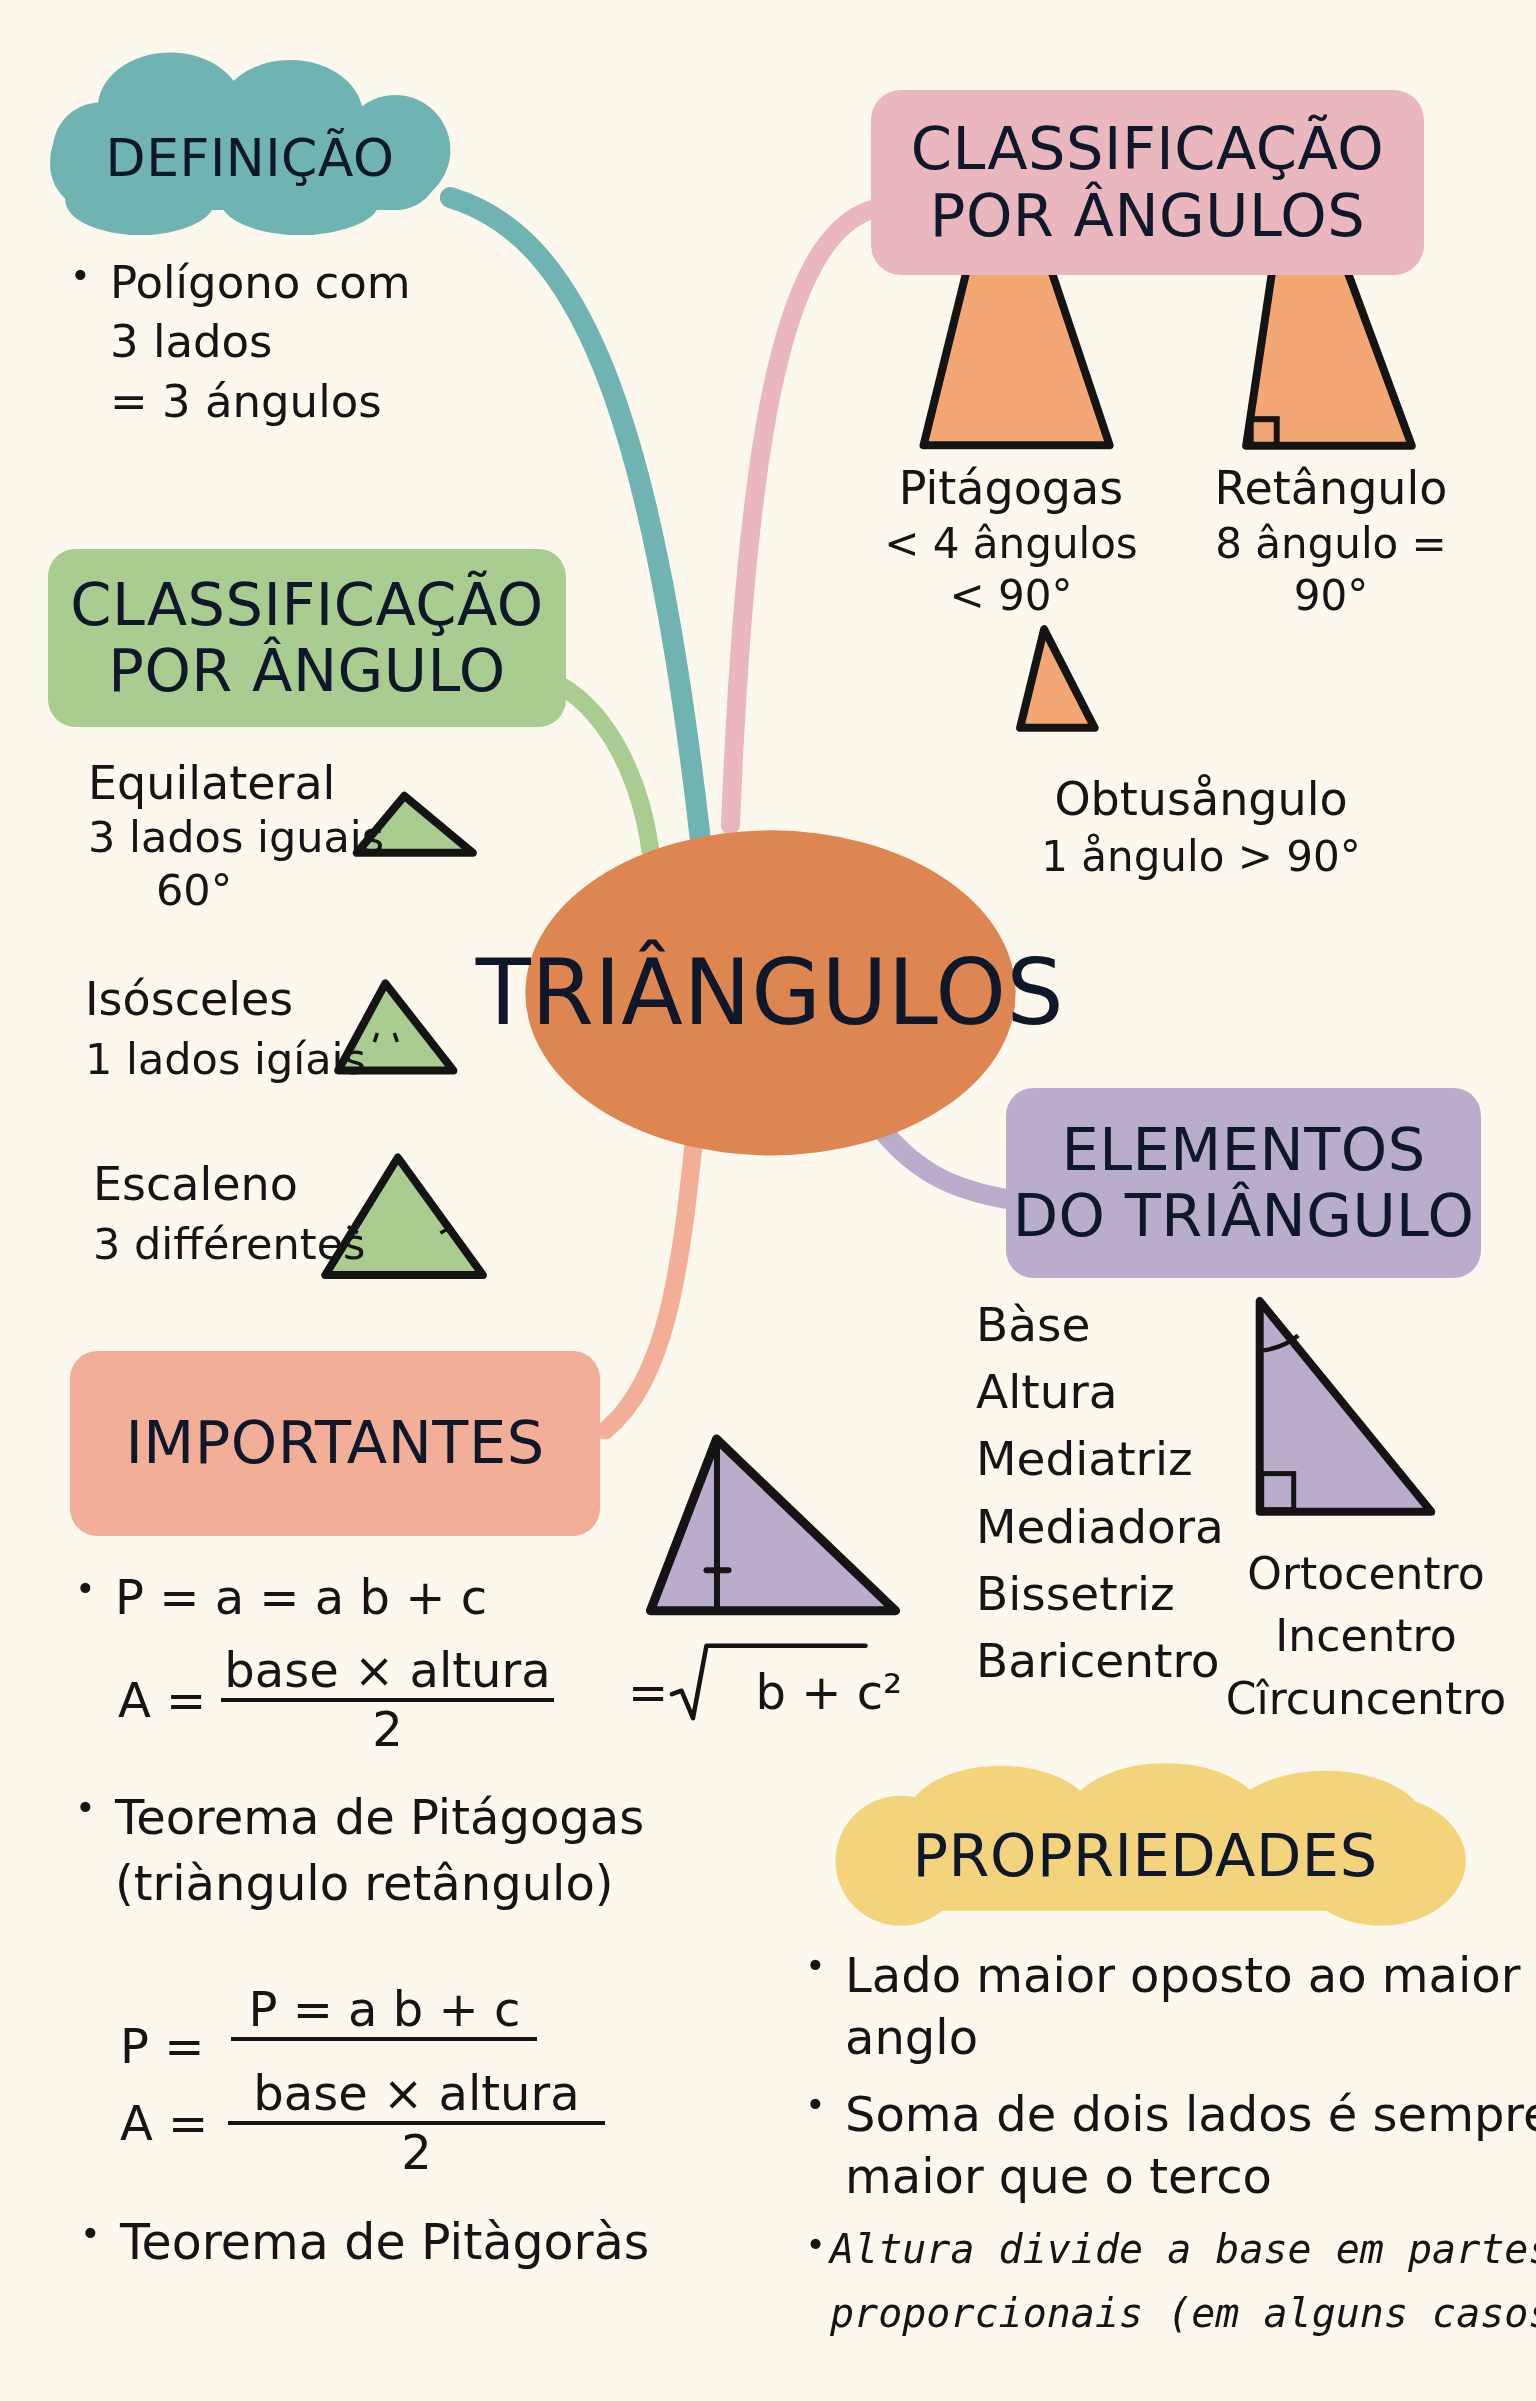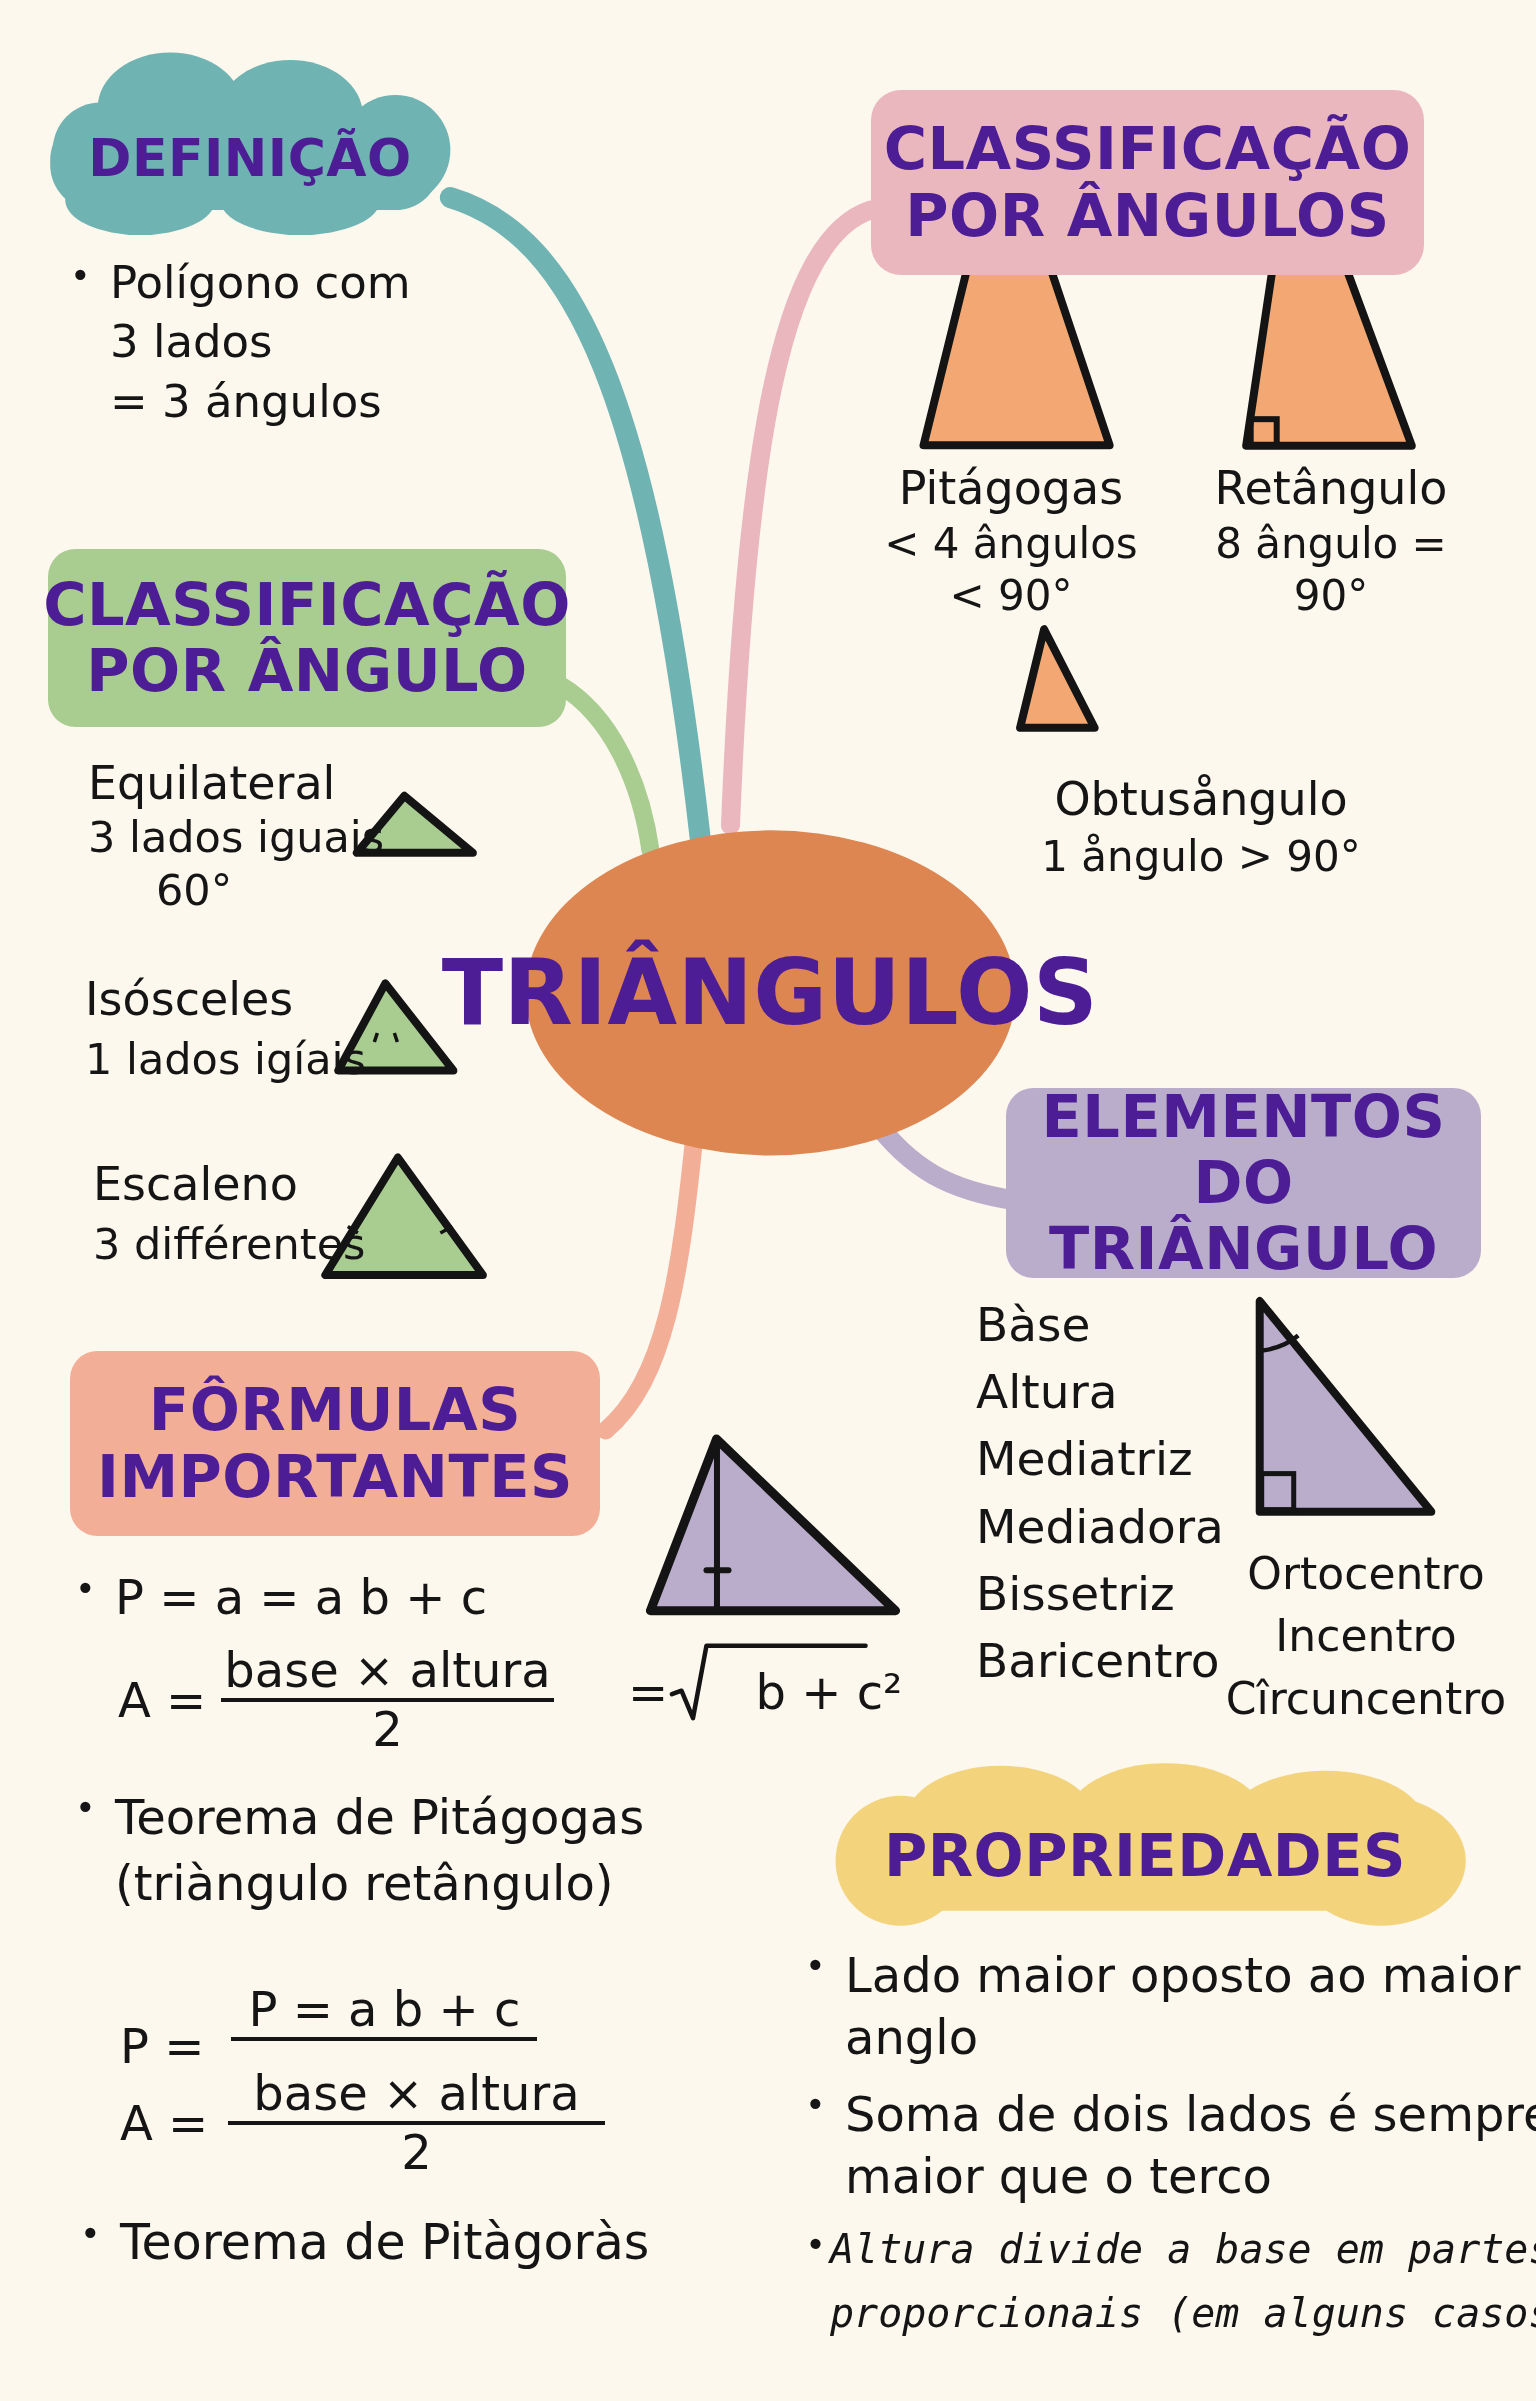--- a/index.html
+++ b/index.html
@@ -1,20 +1,20 @@
 <!DOCTYPE html>
 <html style="font-size:8px"><head>
 <meta charset="utf-8">
 <style>
   html,body{margin:0;padding:0;}
   body{width:1537px;height:2401px;background:#fdf8ee;position:relative;overflow:hidden;
        font-family:"DejaVu Sans","Liberation Sans",sans-serif;color:#151515;}
   svg.layer{position:absolute;left:0;top:0;}
   .head{position:absolute;display:flex;align-items:center;justify-content:center;text-align:center;
-        font-weight:bold;color:#4c1d95;letter-spacing:0.5px;line-height:1.12;}
+        font-weight:normal;color:#0f172a;letter-spacing:0.5px;line-height:1.12;}
   .txt{position:absolute;font-size:45px;line-height:1.32;white-space:nowrap;}
   .center{text-align:center;}
   .line{display:block;}
   .bullet-row{display:flex;align-items:flex-start;}
   .dot{width:40px;flex:0 0 40px;font-size:35px;line-height:inherit;}
   .frac{display:inline-flex;flex-direction:column;align-items:center;vertical-align:middle;}
   .frac .num{border-bottom:4.5px solid #151515;padding:0 3px;}
   .hand{font-family:"DejaVu Sans Mono","Liberation Mono",monospace;font-style:italic;}
 </style>
 </head>
@@ -145,21 +145,20 @@
   <span class="line">Bissetriz</span>
   <span class="line">Baricentro</span>
 </div>
 <div class="txt center" style="left:1221px;top:1543px;width:290px;font-size:44px;line-height:1.42;">
   <span class="line">Ortocentro</span>
   <span class="line">Incentro</span>
   <span class="line">Cîrcuncentro</span>
 </div>
 
 <div class="head" style="left:70px;top:1351px;width:530px;height:185px;font-size:59px;background:#f3ae98;border-radius:27.5px;flex-direction:column;">
-  <span>FÔRMULAS</span>
   <span>IMPORTANTES</span>
 </div>
 
 <div class="txt" style="left:75px;top:1566px;font-size:48px;">
   <div class="bullet-row">
     <span class="dot">•</span>
     <span>P = a = a b + c</span>
   </div>
 </div>
 

